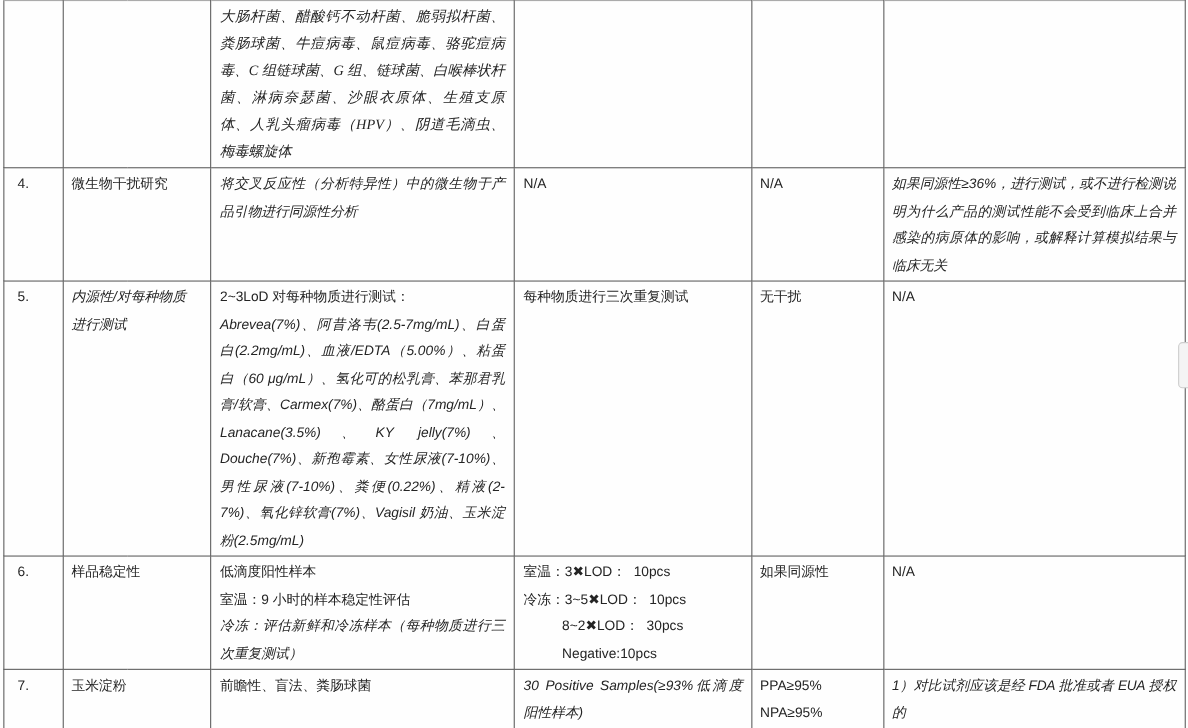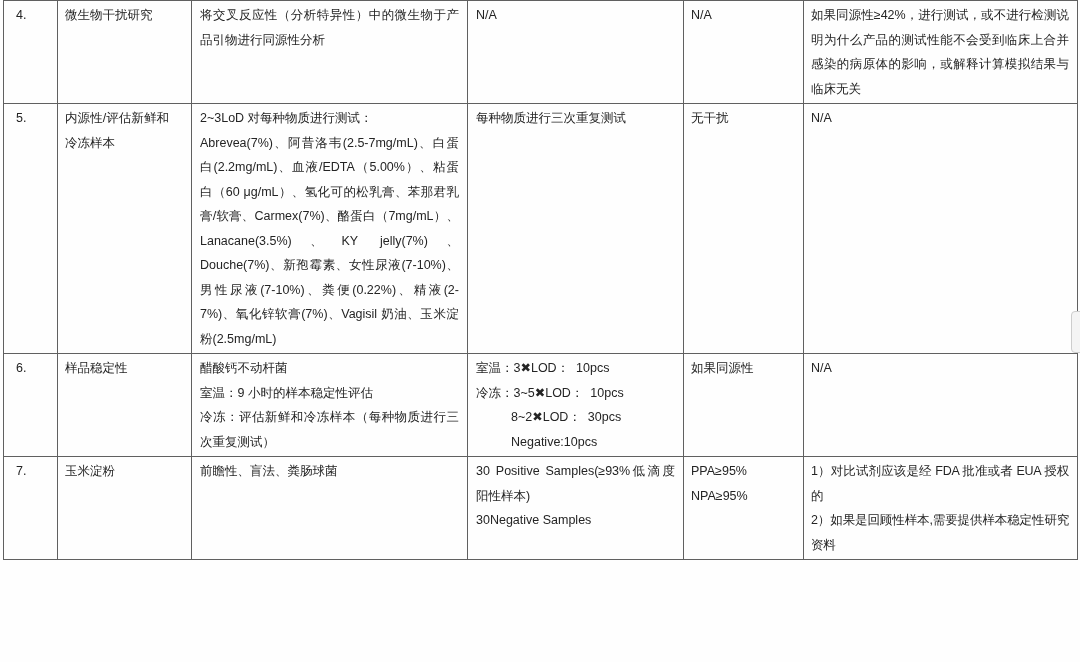--- a/index.html
+++ b/index.html
@@ -35,21 +35,21 @@
   tr.r4 { height: 99px; }
   tr.r5 { height: 223px; }
   tr.r6 { height: 102px; }
   tr.r7 { height: 77px; }
 
   td.c-num { padding-left: 12px; }
   td.c-cat { padding-left: 7px; padding-right: 22px; margin-left: 39px; }
   td.c-crit, td.c-rem { padding-left: 7px; }
 
   .ln { white-space: pre-wrap; }
-  .para { text-align: justify; white-space: pre-wrap; }
+  .para { text-align: justify; white-space: pre-wrap; font-style: italic; }
   .tight { letter-spacing: -0.3px; }
   .indent { padding-left: 35px; }
 
   .italic-row {
     font-style: italic;
     font-family: "Liberation Serif", "DejaVu Serif", serif;
     font-size: 13px;
   }
 
   
@@ -72,48 +72,58 @@
       <col style="width:54px">
       <col style="width:58px">
       <col style="width:76px">
       <col style="width:276px">
       <col style="width:216px">
       <col style="width:120px">
       <col style="width:274px">
     </colgroup>
 
     <tbody>
+        <tr class="rcont">
+      <td class="c-num"></td>
+      <td class="c-cat" colspan="2"></td>
+      <td>
+        <div class="para italic-row">大肠杆菌、醋酸钙不动杆菌、脆弱拟杆菌、粪肠球菌、牛痘病毒、鼠痘病毒、骆驼痘病毒、C 组链球菌、G 组、链球菌、白喉棒状杆菌、淋病奈瑟菌、沙眼衣原体、生殖支原体、人乳头瘤病毒（HPV）、阴道毛滴虫、梅毒螺旋体</div>
+      </td>
+      <td></td>
+      <td class="c-crit"></td>
+      <td class="c-rem"></td>
+    </tr>
 
     <tr class="r4">
       <td class="c-num">
         <div class="ln">4.</div>
       </td>
       <td class="c-cat" colspan="2">
         <div class="ln">微生物干扰研究</div>
       </td>
       <td>
         <div class="para">将交叉反应性（分析特异性）中的微生物于产品引物进行同源性分析</div>
       </td>
       <td>
         <div class="ln">N/A</div>
       </td>
       <td class="c-crit">
         <div class="ln">N/A</div>
       </td>
       <td class="c-rem">
-        <div class="para">如果同源性≥42%，进行测试，或不进行检测说明为什么产品的测试性能不会受到临床上合并感染的病原体的影响，或解释计算模拟结果与临床无关</div>
+        <div class="para">如果同源性≥36%，进行测试，或不进行检测说明为什么产品的测试性能不会受到临床上合并感染的病原体的影响，或解释计算模拟结果与临床无关</div>
       </td>
     </tr>
 
     <tr class="r5">
       <td class="c-num">
         <div class="ln">5.</div>
       </td>
       <td class="c-cat" colspan="2">
-        <div class="para">内源性/评估新鲜和冷冻样本</div>
+        <div class="para">内源性/对每种物质进行测试</div>
       </td>
       <td>
         <div class="ln">2~3LoD 对每种物质进行测试：</div>
         <div class="para">Abrevea(7%)、阿昔洛韦(2.5-7mg/mL)、白蛋白(2.2mg/mL)、血液/EDTA（5.00%）、粘蛋白（60 μg/mL）、氢化可的松乳膏、苯那君乳膏/软膏、Carmex(7%)、酪蛋白（7mg/mL）、Lanacane(3.5%)、KY jelly(7%)、Douche(7%)、新孢霉素、女性尿液(7-10%)、男性尿液(7-10%)、粪便(0.22%)、精液(2-7%)、氧化锌软膏(7%)、Vagisil 奶油、玉米淀粉(2.5mg/mL)</div>
       </td>
       <td>
         <div class="ln">每种物质进行三次重复测试</div>
       </td>
       <td class="c-crit">
         <div class="ln">无干扰</div>
@@ -124,21 +134,21 @@
     </tr>
 
     <tr class="r6">
       <td class="c-num">
         <div class="ln">6.</div>
       </td>
       <td class="c-cat" colspan="2">
         <div class="ln">样品稳定性</div>
       </td>
       <td>
-        <div class="ln">醋酸钙不动杆菌</div>
+        <div class="ln">低滴度阳性样本</div>
         <div class="ln">室温：9 小时的样本稳定性评估</div>
         <div class="para">冷冻：评估新鲜和冷冻样本（每种物质进行三次重复测试）</div>
       </td>
       <td>
         <div class="ln">室温：3✖LOD：  10pcs</div>
         <div class="ln">冷冻：3~5✖LOD：  10pcs</div>
         <div class="ln indent">8~2✖LOD：  30pcs</div>
         <div class="ln indent">Negative:10pcs</div>
       </td>
       <td class="c-crit">

